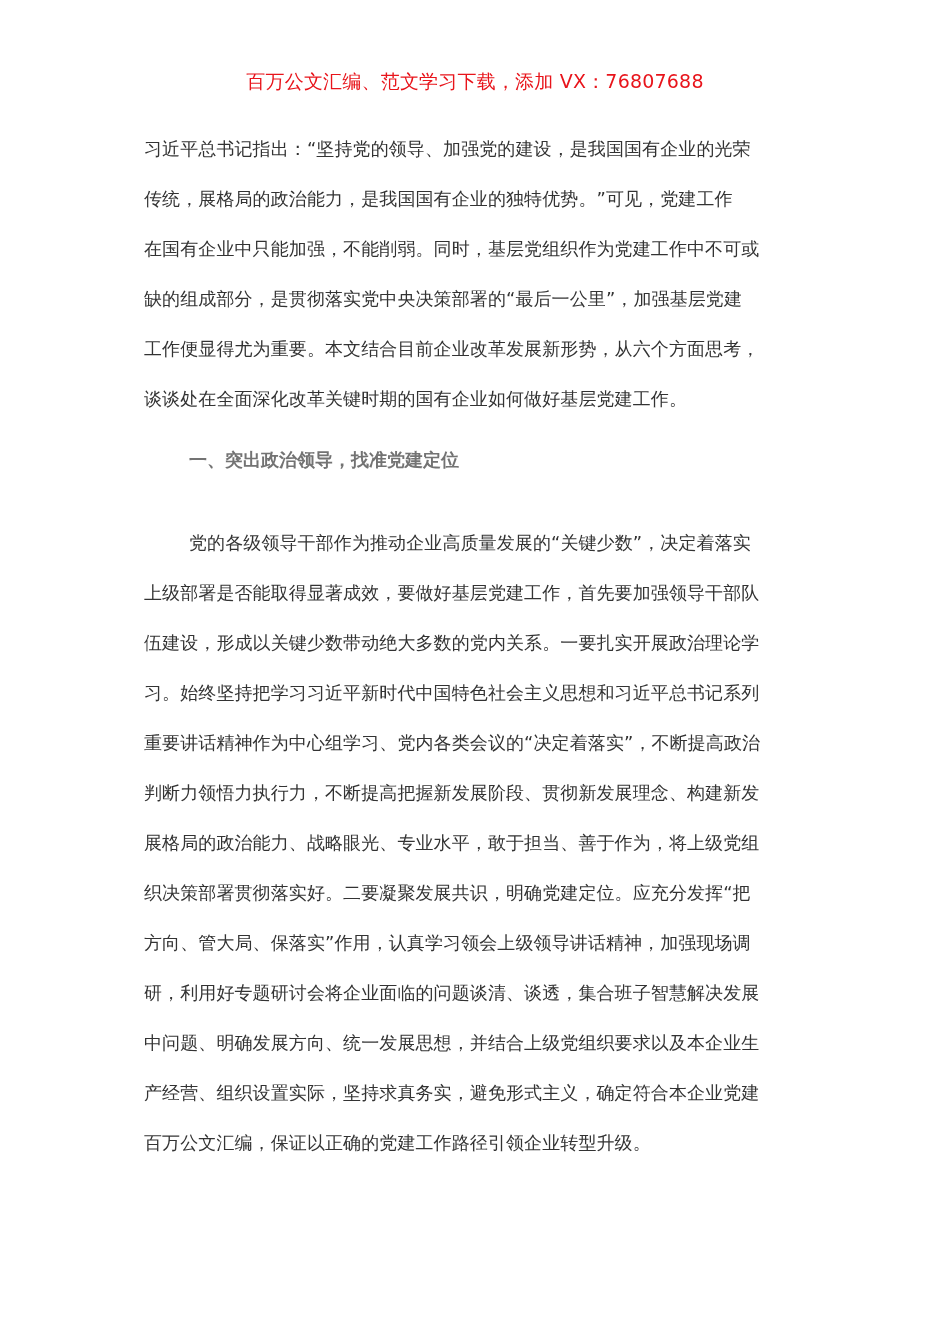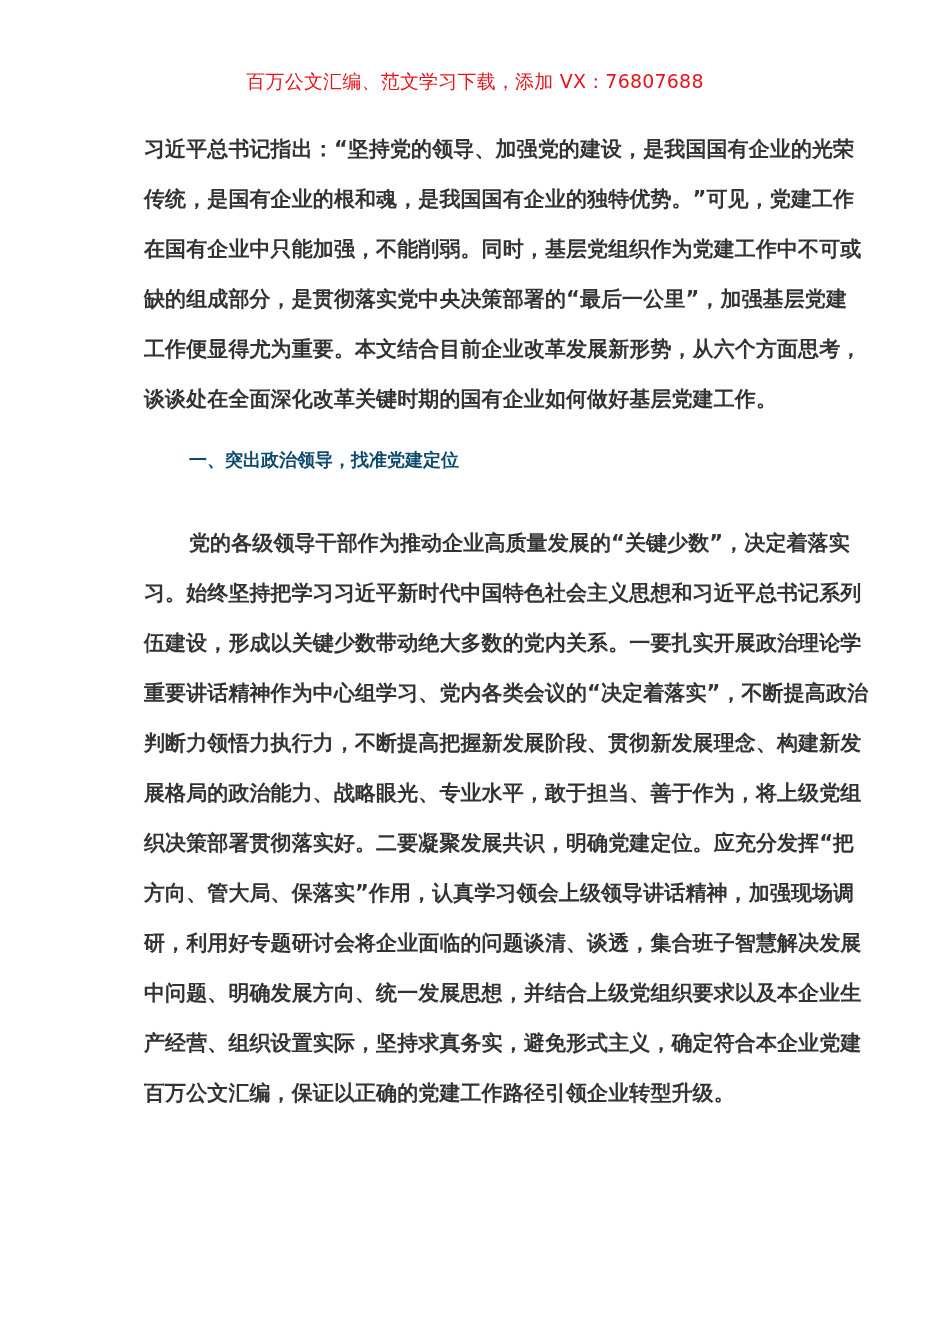--- a/index.html
+++ b/index.html
@@ -35,64 +35,64 @@
     }
     .body {
       position: absolute;
       left: 144px;
       top: 130px;
       width: 660px;
     }
     .line {
       height: 50px;
       line-height: 38px;
-      font-size: 21px;
+      font-size: 18px;
       color: #333333;
       white-space: nowrap;
       letter-spacing: 0.1px;
-      font-weight: bold;
     }
     .line.indent {
       padding-left: 45px;
       margin-top: 24px;
     }
     .heading {
       height: 60px;
       line-height: 60px;
       padding-left: 45px;
       font-size: 18px;
       font-weight: bold;
-      color: #0c4a6e;
+      color: #737373;
       white-space: nowrap;
     }
     .gap-small { height: 10px; }
   </style>
 </head>
 <body>
 
 <div class="page">
   <div class="header-banner">百万公文汇编、范文学习下载，添加 VX：76807688</div>
 
   <div class="body">
     <div>
       <div class="line">习近平总书记指出：“坚持党的领导、加强党的建设，是我国国有企业的光荣</div>
-      <div class="line">传统，是国有企业的根和魂，是我国国有企业的独特优势。”可见，党建工作</div>
+      <div class="line">传统，展格局的政治能力，是我国国有企业的独特优势。”可见，党建工作</div>
       <div class="line">在国有企业中只能加强，不能削弱。同时，基层党组织作为党建工作中不可或</div>
       <div class="line">缺的组成部分，是贯彻落实党中央决策部署的“最后一公里”，加强基层党建</div>
       <div class="line">工作便显得尤为重要。本文结合目前企业改革发展新形势，从六个方面思考，</div>
       <div class="line">谈谈处在全面深化改革关键时期的国有企业如何做好基层党建工作。</div>
     </div>
 
     <div class="heading">一、突出政治领导，找准党建定位</div>
     <div class="gap-small"></div>
 
     <div>
       <div class="line indent">党的各级领导干部作为推动企业高质量发展的“关键少数”，决定着落实</div>
+      <div class="line">上级部署是否能取得显著成效，要做好基层党建工作，首先要加强领导干部队</div>
+      <div class="line">伍建设，形成以关键少数带动绝大多数的党内关系。一要扎实开展政治理论学</div>
       <div class="line">习。始终坚持把学习习近平新时代中国特色社会主义思想和习近平总书记系列</div>
-      <div class="line">伍建设，形成以关键少数带动绝大多数的党内关系。一要扎实开展政治理论学</div>
       <div class="line">重要讲话精神作为中心组学习、党内各类会议的“决定着落实”，不断提高政治</div>
       <div class="line">判断力领悟力执行力，不断提高把握新发展阶段、贯彻新发展理念、构建新发</div>
       <div class="line">展格局的政治能力、战略眼光、专业水平，敢于担当、善于作为，将上级党组</div>
       <div class="line">织决策部署贯彻落实好。二要凝聚发展共识，明确党建定位。应充分发挥“把</div>
       <div class="line">方向、管大局、保落实”作用，认真学习领会上级领导讲话精神，加强现场调</div>
       <div class="line">研，利用好专题研讨会将企业面临的问题谈清、谈透，集合班子智慧解决发展</div>
       <div class="line">中问题、明确发展方向、统一发展思想，并结合上级党组织要求以及本企业生</div>
       <div class="line">产经营、组织设置实际，坚持求真务实，避免形式主义，确定符合本企业党建</div>
       <div class="line">百万公文汇编，保证以正确的党建工作路径引领企业转型升级。</div>
     </div>

